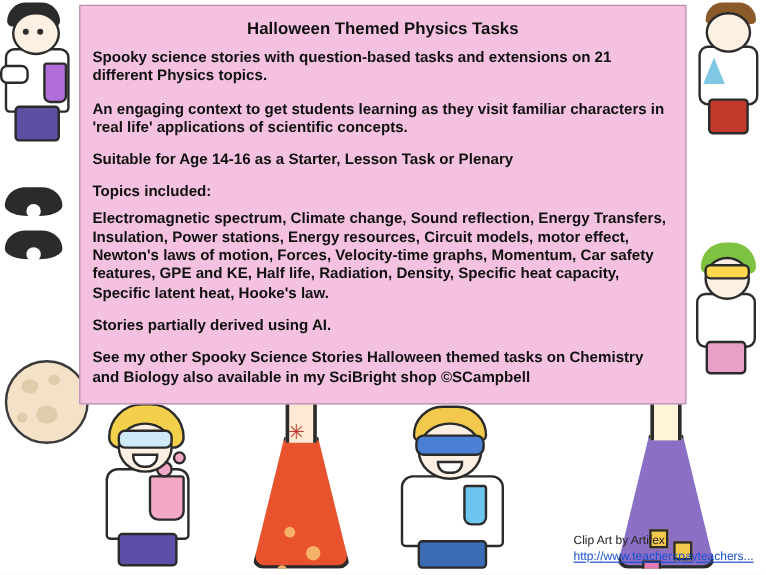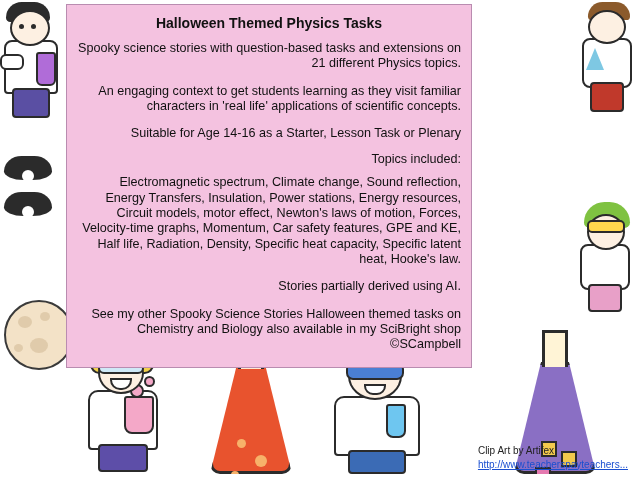--- a/index.html
+++ b/index.html
@@ -238,40 +238,41 @@
   .flask-purple .s1 { left: 24px; top: 76px; width: 12px; height: 12px; }
   .flask-purple .s2 { left: 44px; top: 86px; width: 12px; height: 12px; }
   .flask-purple .s3 { left: 18px; top: 102px; width: 12px; height: 12px; background: #e57ab0; }
   .flask-purple .s4 { left: 44px; top: 110px; width: 12px; height: 12px; background: #e57ab0; }
 
   
   .card {
     position: absolute;
     left: 66px;
     top: 4px;
-    width: 406px;
+    width: 506px;
     background: #f4c2e0;
     border: 1px solid #b98cb0;
     padding: 8px 10px 12px 10px;
     box-sizing: border-box;
   }
   .card h1 {
     margin: 2px 0 10px 0;
     font-size: 14px;
     font-weight: bold;
     text-align: center;
     color: #111111;
     font-family: "Liberation Sans", sans-serif;
   }
   .card p {
     margin: 0 0 12px 0;
     font-size: 12.6px;
     line-height: 1.22;
-    text-align: right;
+    text-align: left;
     color: #111111;
+    font-weight: bold;
   }
   .card p.tight { margin-bottom: 10px; }
   .card p.topics-head { margin-bottom: 8px; }
   .card p.topics-list { margin-bottom: 12px; }
   .card p.last { margin-bottom: 2px; }
 
   
   .logo {
     position: absolute;
     left: 8px;

